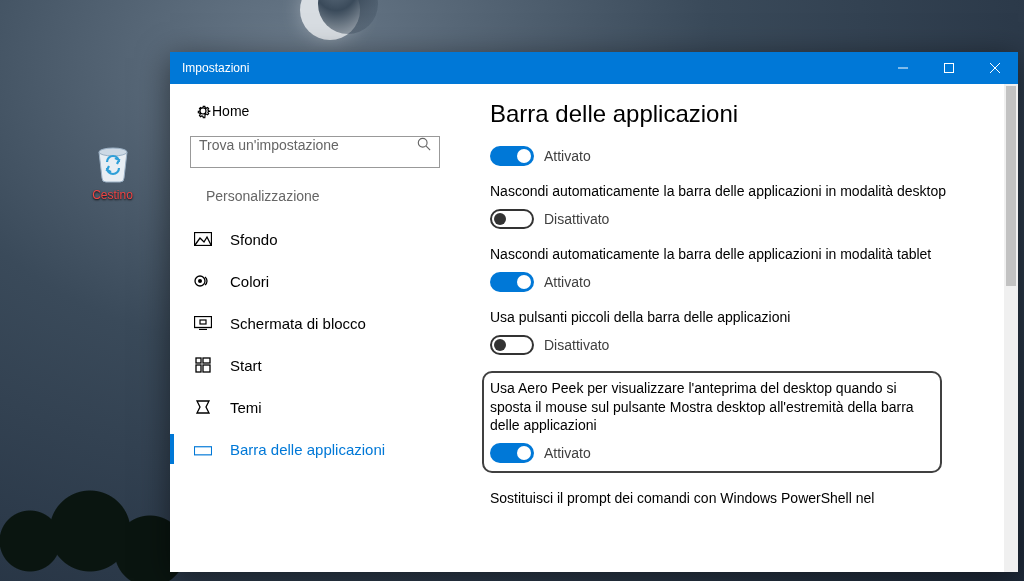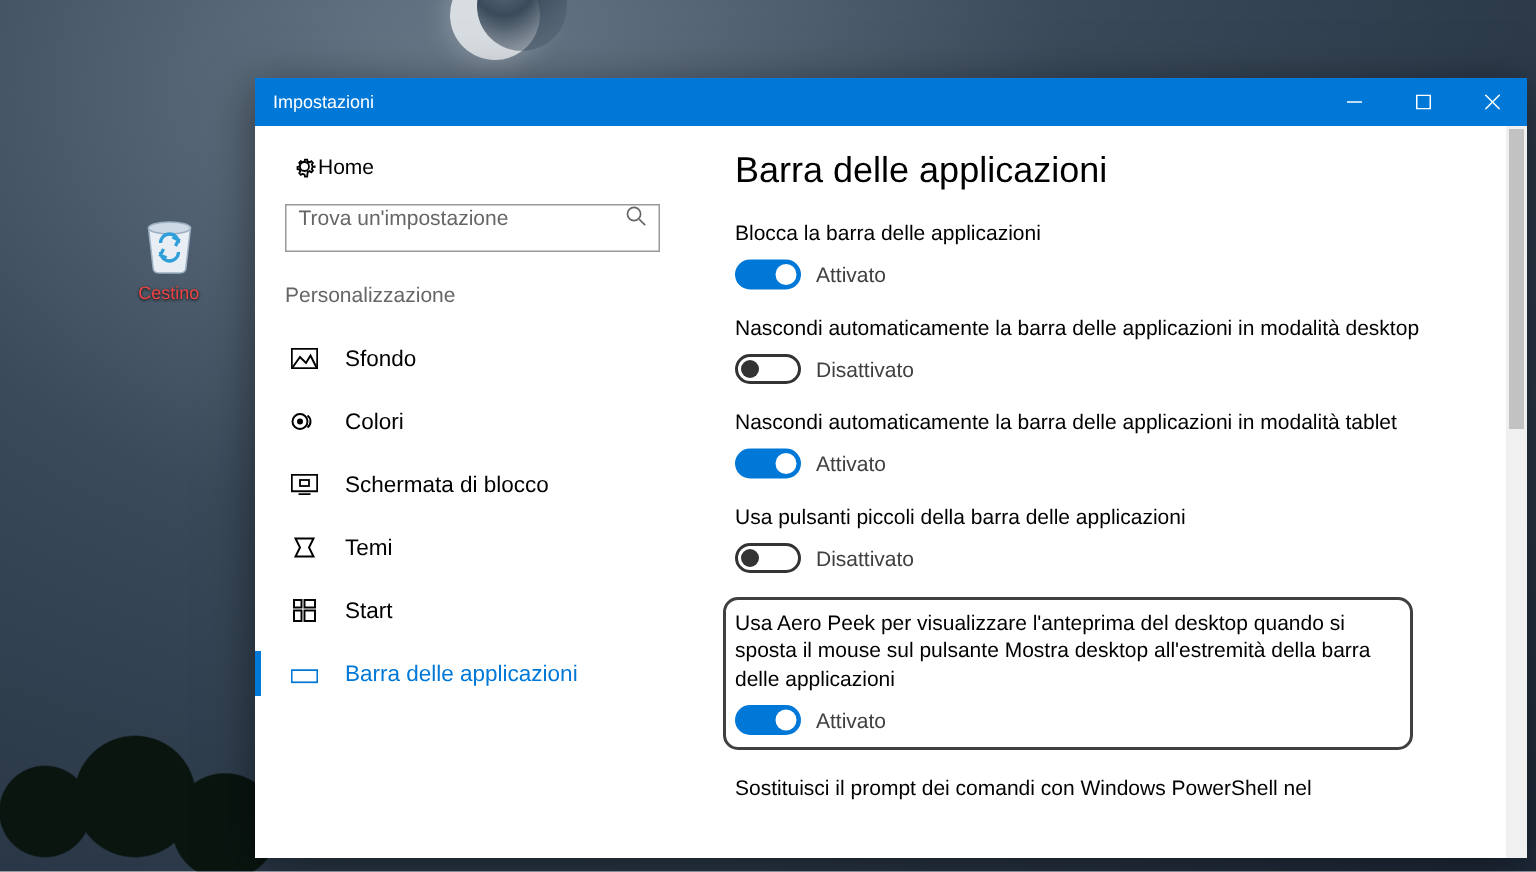--- a/index.html
+++ b/index.html
@@ -57,21 +57,21 @@
   .home-row {
     display:flex; align-items:center; gap:0; font-size:14px; color:#000;
     margin-bottom:16px; margin-left:4px;
   }
   .search {
     display:flex; border:1px solid #999; height:32px;
     padding:0 8px; font-size:14px; color:#666; margin-bottom:20px;
   }
   .search span { flex:1; }
   .cat {
-    font-size:14px; color:#666; margin:0 0 14px 0;
+    font-size:14px; color:#666; margin:0 0 14px 16px;
   }
   .nav {
     display:flex; flex-direction:column;
   }
   .nav-item {
     display:flex; align-items:center; gap:18px; height:42px; font-size:15px;
     color:#000; padding-left:4px; cursor:default; position:relative;
   }
   .nav-item.active { color:#0078d7; }
   .nav-item.active::before {
@@ -197,53 +197,52 @@
               <svg width="18" height="14" viewBox="0 0 18 14">
                 <rect x="0.5" y="0.5" width="17" height="11" fill="none" stroke="#000" stroke-width="1.3"></rect>
                 <line x1="5" y1="13.5" x2="13" y2="13.5" stroke="#000" stroke-width="1.3"></line>
                 <rect x="6" y="4" width="6" height="4" fill="none" stroke="#000" stroke-width="1.2"></rect>
               </svg>
             </span>
             <span>Schermata di blocco</span>
           </div>
           <div class="nav-item">
             <span class="nav-icon" style="color:#000">
-              <svg width="18" height="18" viewBox="0 0 18 18">
-                <path d="M3 3 h12 l-3 6 l3 6 h-12 l3 -6 z" fill="none" stroke="#000" stroke-width="1.3"></path>
-              </svg>
-            </span>
-            <span>Temi</span>
-          </div>
-          <div class="nav-item">
-            <span class="nav-icon" style="color:#000">
               <svg width="16" height="16" viewBox="0 0 16 16">
                 <rect x="1" y="1" width="5" height="5" fill="none" stroke="#000" stroke-width="1.3"></rect>
                 <rect x="8" y="1" width="7" height="5" fill="none" stroke="#000" stroke-width="1.3"></rect>
                 <rect x="1" y="8" width="5" height="7" fill="none" stroke="#000" stroke-width="1.3"></rect>
                 <rect x="8" y="8" width="7" height="7" fill="none" stroke="#000" stroke-width="1.3"></rect>
               </svg>
             </span>
             <span>Start</span>
           </div>
+          <div class="nav-item">
+            <span class="nav-icon" style="color:#000">
+              <svg width="18" height="18" viewBox="0 0 18 18">
+                <path d="M3 3 h12 l-3 6 l3 6 h-12 l3 -6 z" fill="none" stroke="#000" stroke-width="1.3"></path>
+              </svg>
+            </span>
+            <span>Temi</span>
+          </div>
           <div class="nav-item active">
             <span class="nav-icon" style="color:#0078d7">
               <svg width="20" height="14" viewBox="0 0 20 14">
                 <rect x="0.5" y="4.5" width="19" height="9" fill="none" stroke="currentColor" stroke-width="1.3"></rect>
               </svg>
             </span>
             <span>Barra delle applicazioni</span>
           </div>
         </div>
     </div>
 
     <div class="content">
       <div class="h1">Barra delle applicazioni</div>
       <div id="settings">
           <div class="setting">
-            <div class="label">Blocca la barra delle applicazioni</div>
             <div class="toggle-row">
               <div class="toggle on"></div>
               <span class="state">Attivato</span>
             </div>
           </div>
           <div class="setting">
             <div class="label">Nascondi automaticamente la barra delle applicazioni in modalità desktop</div>
             <div class="toggle-row">
               <div class="toggle off"></div>
               <span class="state">Disattivato</span>

